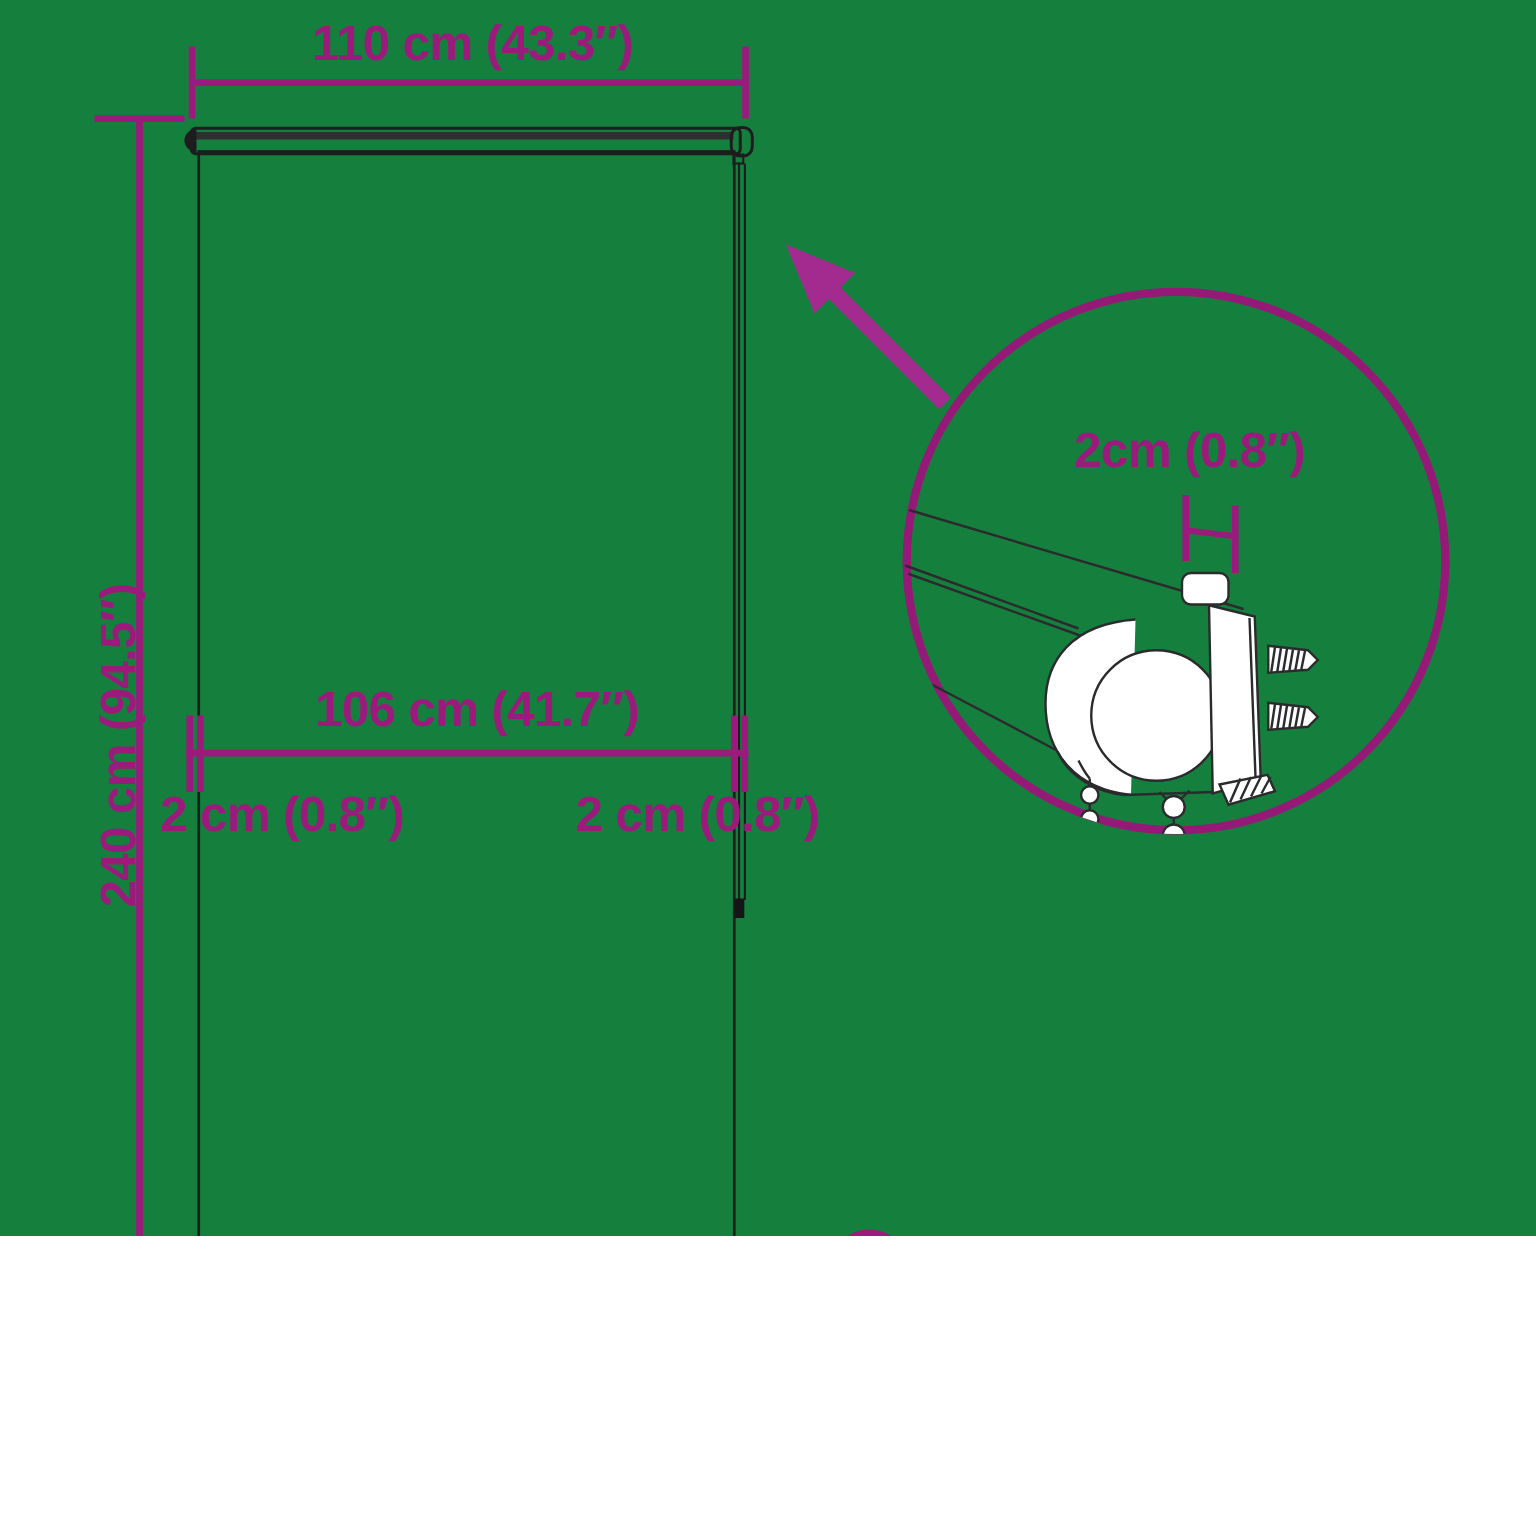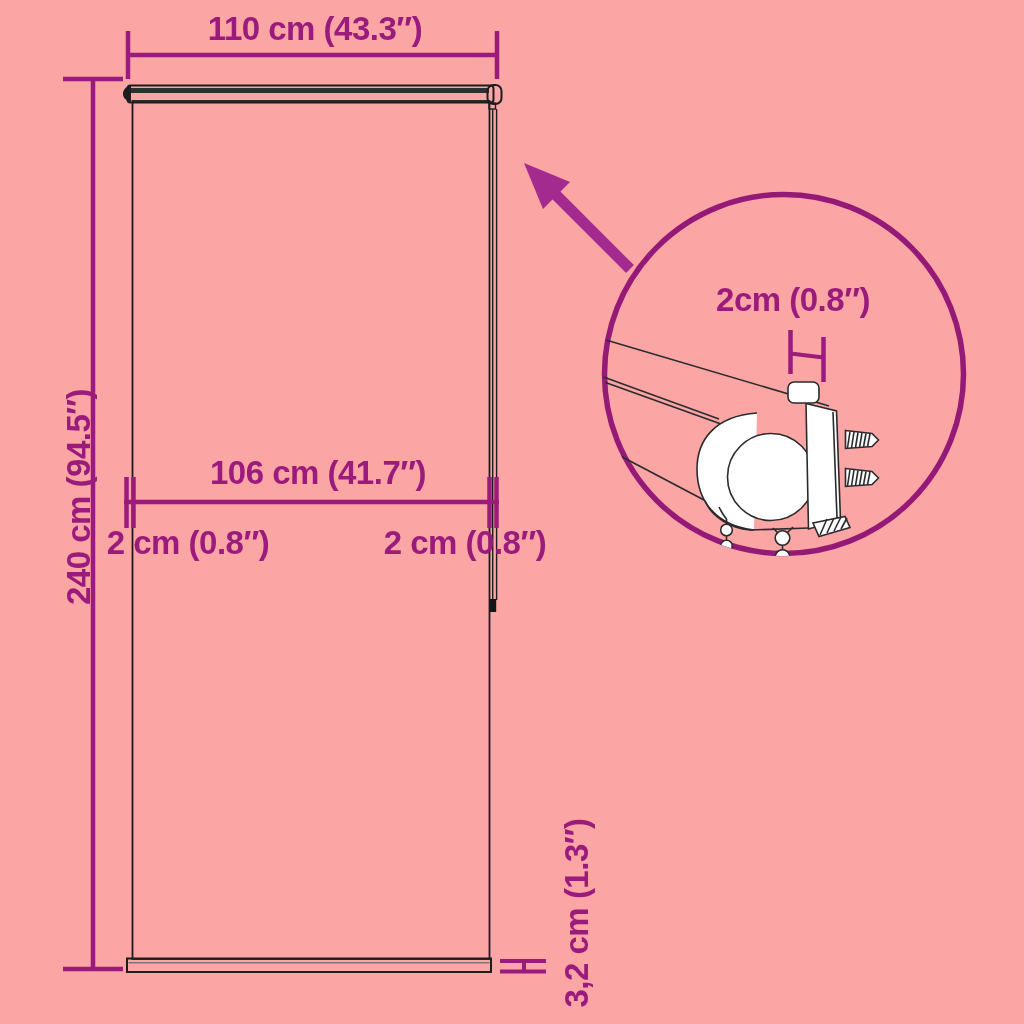--- a/index.html
+++ b/index.html
@@ -1,19 +1,19 @@
 <!DOCTYPE html>
 <html><head>
 <meta charset="utf-8">
 <style>
   html,body{margin:0;padding:0;background:#ffffff;}
   .canvas{
     position:relative;
-    width:1024px;height:1024px;
-    background:#fca5a5;
+    width:1024px;height:824px;
+    background:#15803d;
     overflow:hidden;
     font-family:"Liberation Sans","DejaVu Sans",sans-serif;
   }
   svg{display:block;}
   .dim-label{
     font-family:"Liberation Sans","DejaVu Sans",sans-serif;
     font-weight:700;
     font-size:33px;
     letter-spacing:-0.5px;
     fill:#9b1b7d;

